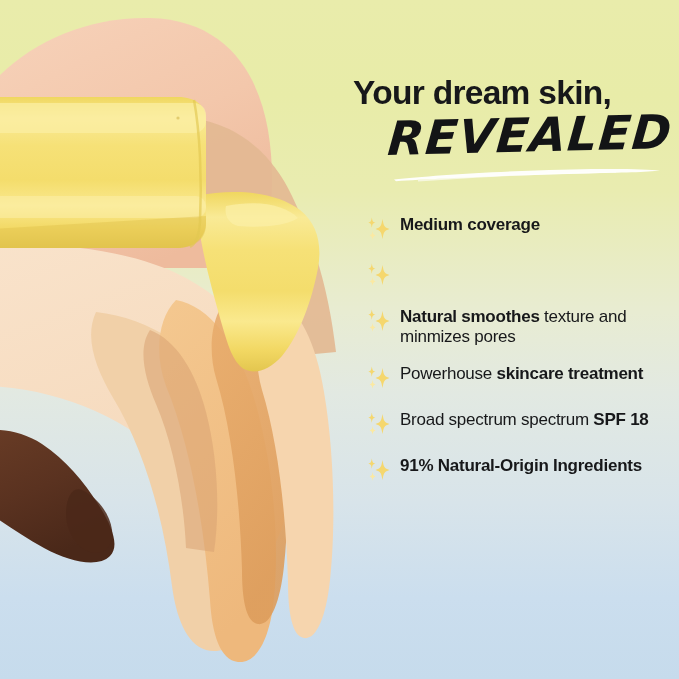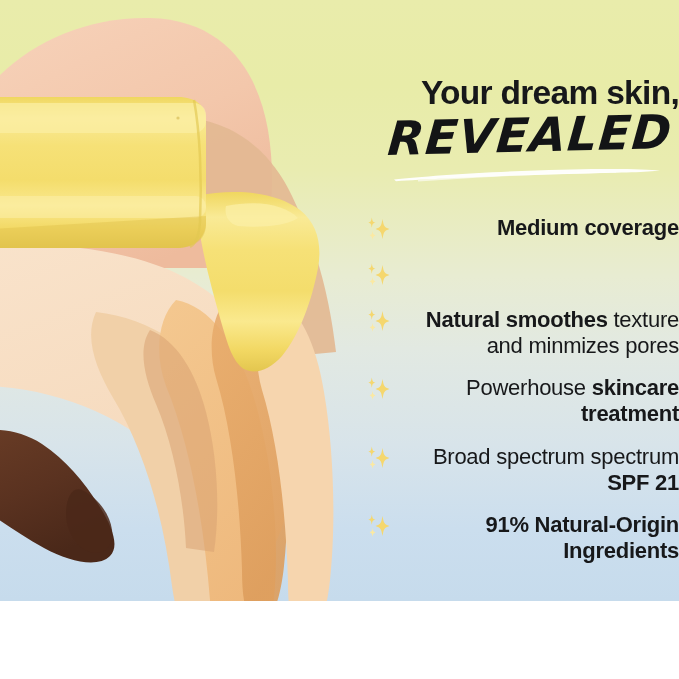--- a/index.html
+++ b/index.html
@@ -4,34 +4,33 @@
 <title>Product Feature Graphic</title>
 <style>
   html, body {
     margin: 0;
     padding: 0;
     background: #ffffff;
   }
   #canvas {
     position: relative;
     width: 679px;
-    height: 601px;
+    height: 679px;
     overflow: hidden;
     font-family: "Liberation Sans", sans-serif;
     
     background: linear-gradient(to bottom,
         #e9ecab 0%,
         #e8eca8 14%,
         #e9ecb0 28%,
         #e8ecd2 46%,
         #e2e9e2 58%,
         #d8e4ea 74%,
         #cbdeee 88%,
         #c6dbec 100%);
-    text-align: right;
   }
 
   
   #artwork {
     position: absolute;
     left: 0;
     top: 0;
     width: 345px;
     height: 679px;
     overflow: hidden;
@@ -107,21 +106,21 @@
   .sparkle {
     flex: 0 0 auto;
     width: 30px;
     height: 30px;
     margin-right: 6px;
     margin-top: 1px;
   }
   .sparkle svg { display: block; }
   .bullet-text {
     flex: 1 1 auto;
-    font-size: 22px;
+    font-size: 17px;
     line-height: 1.17;
     color: #17181a;
     letter-spacing: -0.25px;
     padding-top: 2px;
   }
   .bullet-text .b { font-weight: 700; }
   .bullet-text .r { font-weight: 400; }
 </style>
 </head>
 <body>
@@ -287,21 +286,21 @@
           <div class="bullet-text"><span class="r">Powerhouse </span><span class="b">skincare treatment</span></div>
         </div>
         <div class="bullet">
           <span class="sparkle">
             <svg viewBox="0 0 30 30" width="30" height="30">
               <path d="M 18.5 5 C 19.9 12.6,20.18 13,25.5 15 C 20.18 17,19.9 17.4,18.5 25 C 17.1 17.4,16.82 17,11.5 15 C 16.82 13,17.1 12.6,18.5 5 Z" fill="#f5d76e"></path>
               <path d="M 7.8 3.3999999999999995 C 8.52 7.351999999999999,8.664 7.56,11.4 8.6 C 8.664 9.64,8.52 9.847999999999999,7.8 13.8 C 7.08 9.847999999999999,6.936 9.64,4.199999999999999 8.6 C 6.936 7.56,7.08 7.351999999999999,7.8 3.3999999999999995 Z" fill="#f5d76e"></path>
               <path d="M 8.6 17 C 9.2 20.343999999999998,9.32 20.52,11.6 21.4 C 9.32 22.279999999999998,9.2 22.456,8.6 25.799999999999997 C 8 22.456,7.88 22.279999999999998,5.6 21.4 C 7.88 20.52,8 20.343999999999998,8.6 17 Z" fill="#fbe9a2"></path>
             </svg>
           </span>
-          <div class="bullet-text"><span class="r">Broad spectrum spectrum </span><span class="b">SPF 21</span></div>
+          <div class="bullet-text"><span class="r">Broad spectrum spectrum </span><span class="b">SPF 18</span></div>
         </div>
         <div class="bullet">
           <span class="sparkle">
             <svg viewBox="0 0 30 30" width="30" height="30">
               <path d="M 18.5 5 C 19.9 12.6,20.18 13,25.5 15 C 20.18 17,19.9 17.4,18.5 25 C 17.1 17.4,16.82 17,11.5 15 C 16.82 13,17.1 12.6,18.5 5 Z" fill="#f5d76e"></path>
               <path d="M 7.8 3.3999999999999995 C 8.52 7.351999999999999,8.664 7.56,11.4 8.6 C 8.664 9.64,8.52 9.847999999999999,7.8 13.8 C 7.08 9.847999999999999,6.936 9.64,4.199999999999999 8.6 C 6.936 7.56,7.08 7.351999999999999,7.8 3.3999999999999995 Z" fill="#f5d76e"></path>
               <path d="M 8.6 17 C 9.2 20.343999999999998,9.32 20.52,11.6 21.4 C 9.32 22.279999999999998,9.2 22.456,8.6 25.799999999999997 C 8 22.456,7.88 22.279999999999998,5.6 21.4 C 7.88 20.52,8 20.343999999999998,8.6 17 Z" fill="#fbe9a2"></path>
             </svg>
           </span>
           <div class="bullet-text"><span class="b">91% Natural-Origin Ingredients</span></div>

